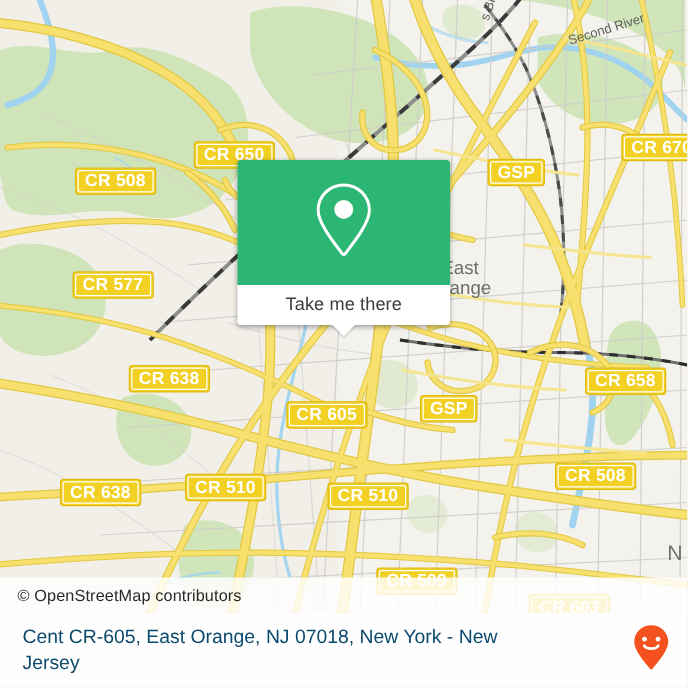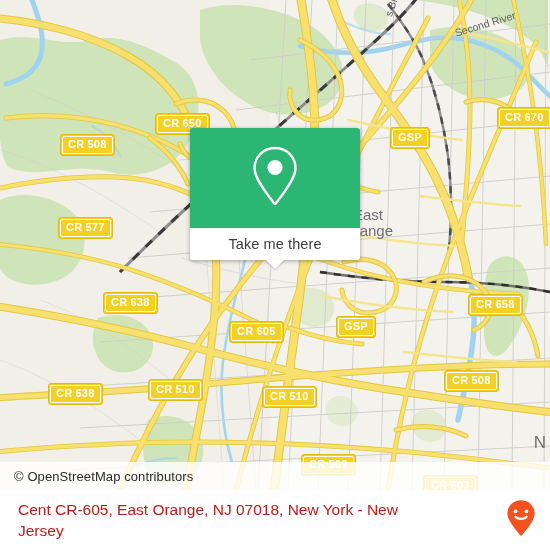--- a/index.html
+++ b/index.html
@@ -59,21 +59,21 @@
     background: #f2d024;
     border: 1px solid #e0bc12;
     border-radius: 3px;
     padding: 1px;
     box-sizing: border-box;
   }
   .shield-inner {
     border: 1.5px solid #ffffff;
     border-radius: 2px;
     color: #ffffff;
-    font-size: 11px;
+    font-size: 14px;
     font-weight: bold;
     line-height: 13px;
     padding: 1px 5px 2px 5px;
     text-align: center;
     letter-spacing: .2px;
     white-space: nowrap;
   }
 
   
   #poi-card {
@@ -153,21 +153,21 @@
     background: rgba(255,255,255,0.93);
     display: flex;
     align-items: center;
     justify-content: space-between;
     box-sizing: border-box;
     padding: 0 14px 0 18px;
     z-index: 50;
   }
   #footer-title {
     font-size: 15.5px;
-    color: #b91c1c;
+    color: #0c4a6e;
     line-height: 21px;
     max-width: 380px;
   }
   #brand {
     display: flex;
     align-items: center;
     gap: 3px;
   }
   #brand-name {
     font-size: 31px;
@@ -397,21 +397,21 @@
     </div>
     <div class="shield" style="left:262px; top:386px;">
       <div class="shield-inner">CR 510</div>
     </div>
     <div class="shield" style="left:444px; top:370px;">
       <div class="shield-inner">CR 508</div>
     </div>
     <div class="shield" style="left:301px; top:454px;">
       <div class="shield-inner">CR 509</div>
     </div>
-    <div class="shield" style="left:423px; top:475px;">
+    <div class="shield" style="left:423px; top:475px;font-style:italic;">
       <div class="shield-inner">CR 603</div>
     </div>
 
     <div id="poi-card">
       <div id="card-top">
         <span>
           <svg width="50" height="62" viewBox="0 0 50 62" xmlns="http://www.w3.org/2000/svg">
             <path d="M25 3 C13.5 3 4.5 12 4.5 23.2 C4.5 33.5 17 49 24 58.2 C24.5 58.9 25.5 58.9 26 58.2
                      C33 49 45.5 33.5 45.5 23.2 C45.5 12 36.5 3 25 3 Z" fill="none" stroke="#ffffff" stroke-width="2.4" stroke-linejoin="round"></path>
             <circle cx="25" cy="22.5" r="7.6" fill="#ffffff"></circle>

